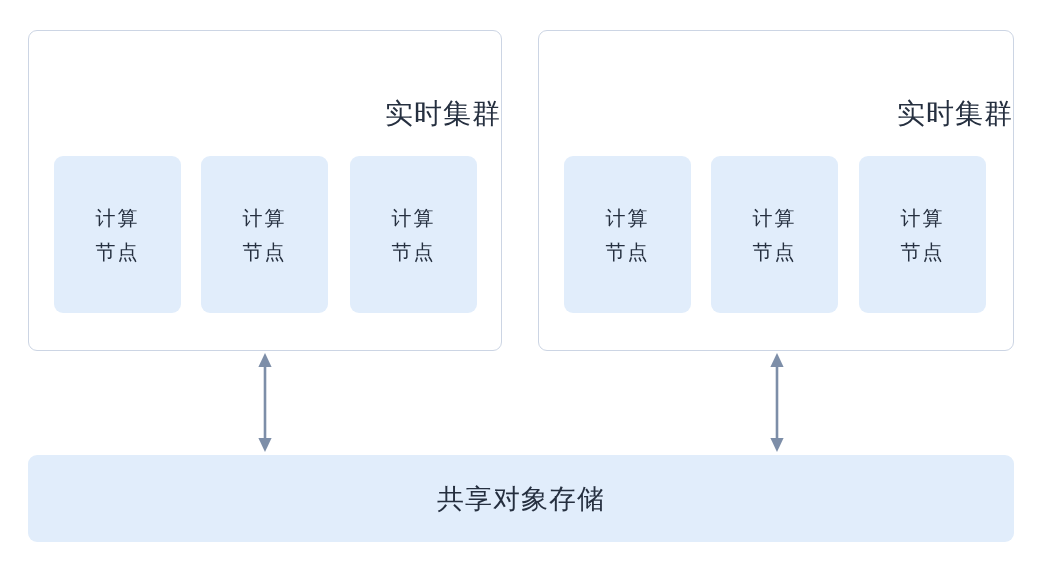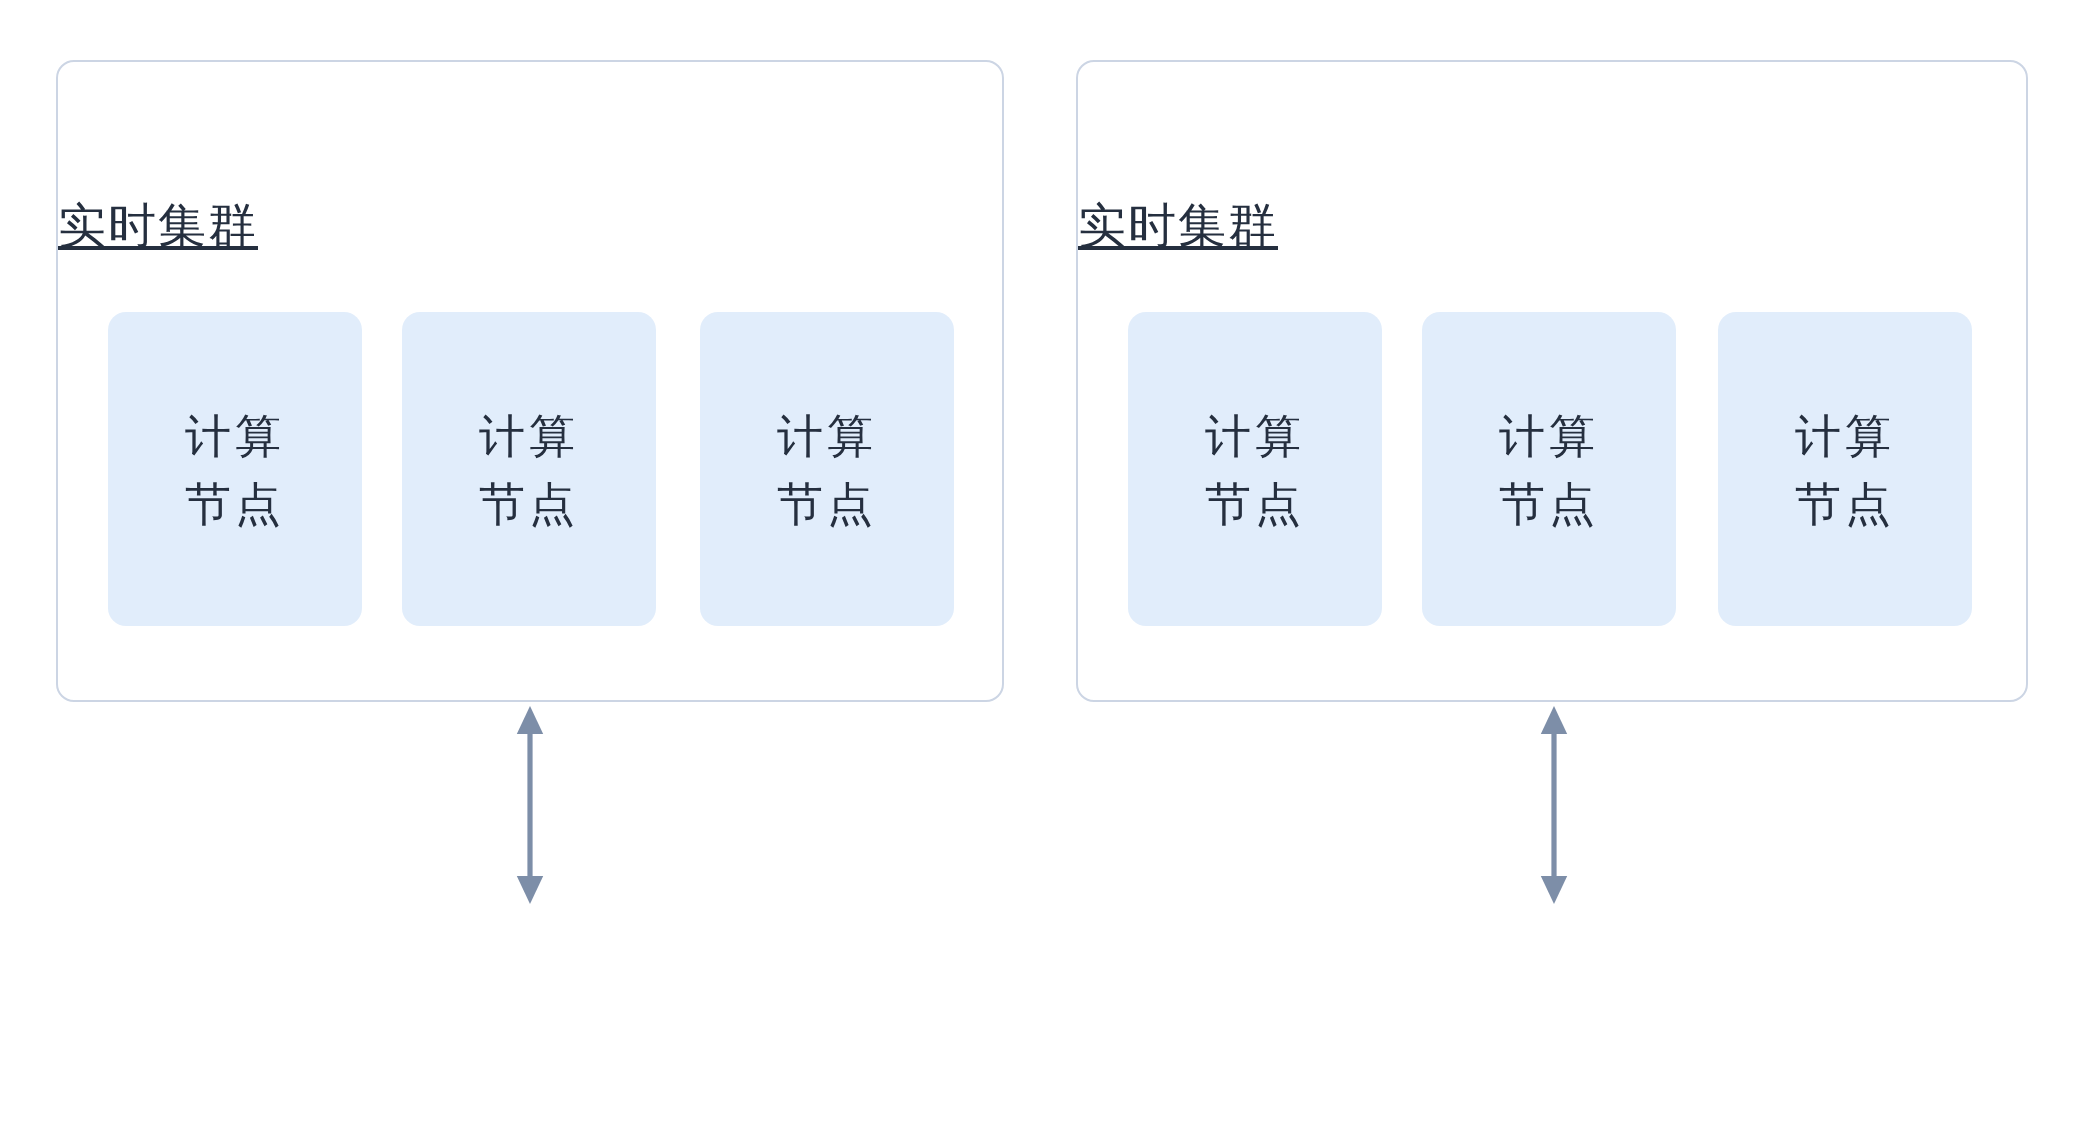--- a/index.html
+++ b/index.html
@@ -31,27 +31,26 @@
     box-sizing: border-box;
   }
   #cluster-realtime { left: 28px;  width: 474px; }
   #cluster-offline  { left: 538px; width: 476px; }
 
   .cluster-title {
     position: absolute;
     top: 63px;
     left: 0;
     width: 100%;
-    text-align: left;
-    font-size: 24px;
+    text-align: right;
+    font-size: 28px;
     line-height: 40px;
     letter-spacing: 1px;
     color: #252f3f;
     white-space: nowrap;
-    text-decoration: underline;
   }
 
   
   .node-row {
     position: absolute;
     top: 125px;
     left: 0;
     width: 100%;
     height: 157px;
   }
@@ -69,21 +68,21 @@
     justify-content: center;
   }
   #cluster-realtime .node:nth-child(1) { left: 25px;  }
   #cluster-realtime .node:nth-child(2) { left: 172px; }
   #cluster-realtime .node:nth-child(3) { left: 321px; }
   #cluster-offline  .node:nth-child(1) { left: 25px;  }
   #cluster-offline  .node:nth-child(2) { left: 172px; }
   #cluster-offline  .node:nth-child(3) { left: 320px; }
 
   .node-line {
-    font-size: 23px;
+    font-size: 20px;
     line-height: 34px;
     letter-spacing: 2px;
     color: #252f3f;
     text-align: center;
     white-space: nowrap;
   }
 
   
   .arrow {
     position: absolute;
@@ -178,14 +177,17 @@
   </div>
 
   <div id="arrow-offline" class="arrow">
     <svg width="22" height="101" viewBox="0 0 22 101" xmlns="http://www.w3.org/2000/svg">
       <line x1="11" y1="13" x2="11" y2="88" stroke="#7d8ea8" stroke-width="2.6"></line>
       <polygon points="11,1 4.4,15 17.6,15" fill="#7d8ea8"></polygon>
       <polygon points="11,100 4.4,86 17.6,86" fill="#7d8ea8"></polygon>
     </svg>
   </div>
 
+  <div id="storage-bar">
+    <div class="storage-label">共享对象存储</div>
+  </div>
 
 </div>
 
 </body></html>

